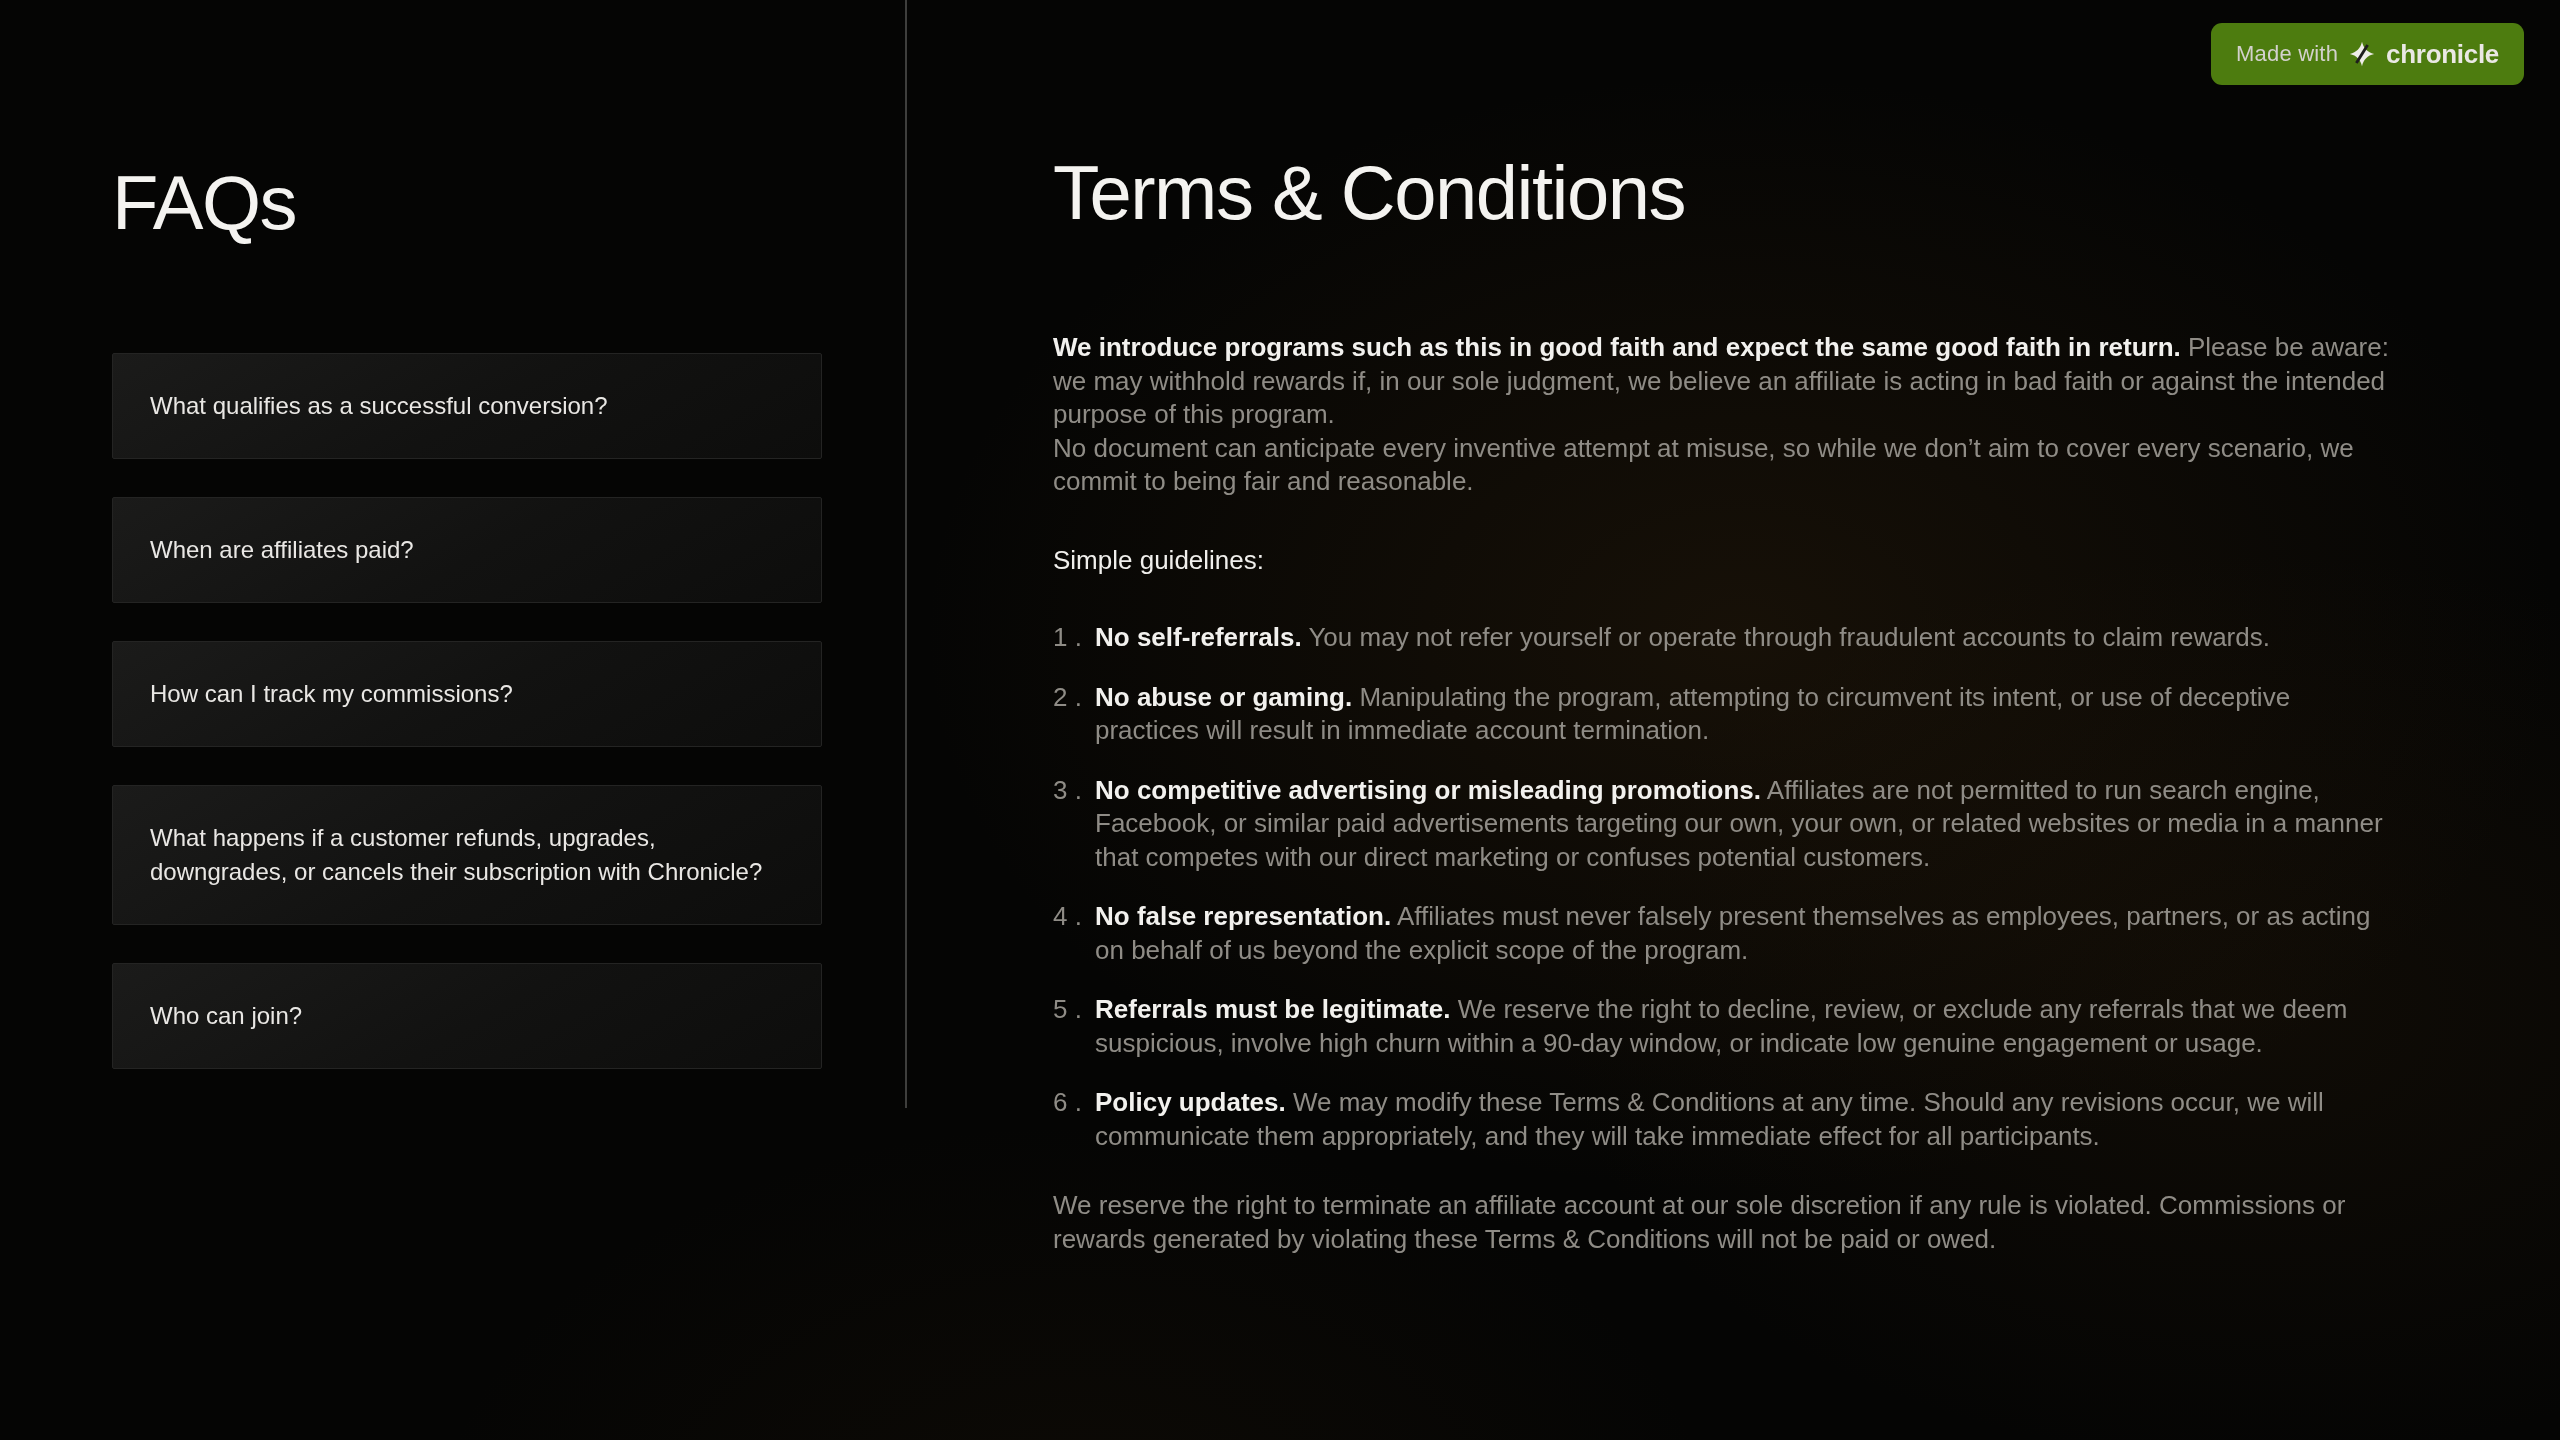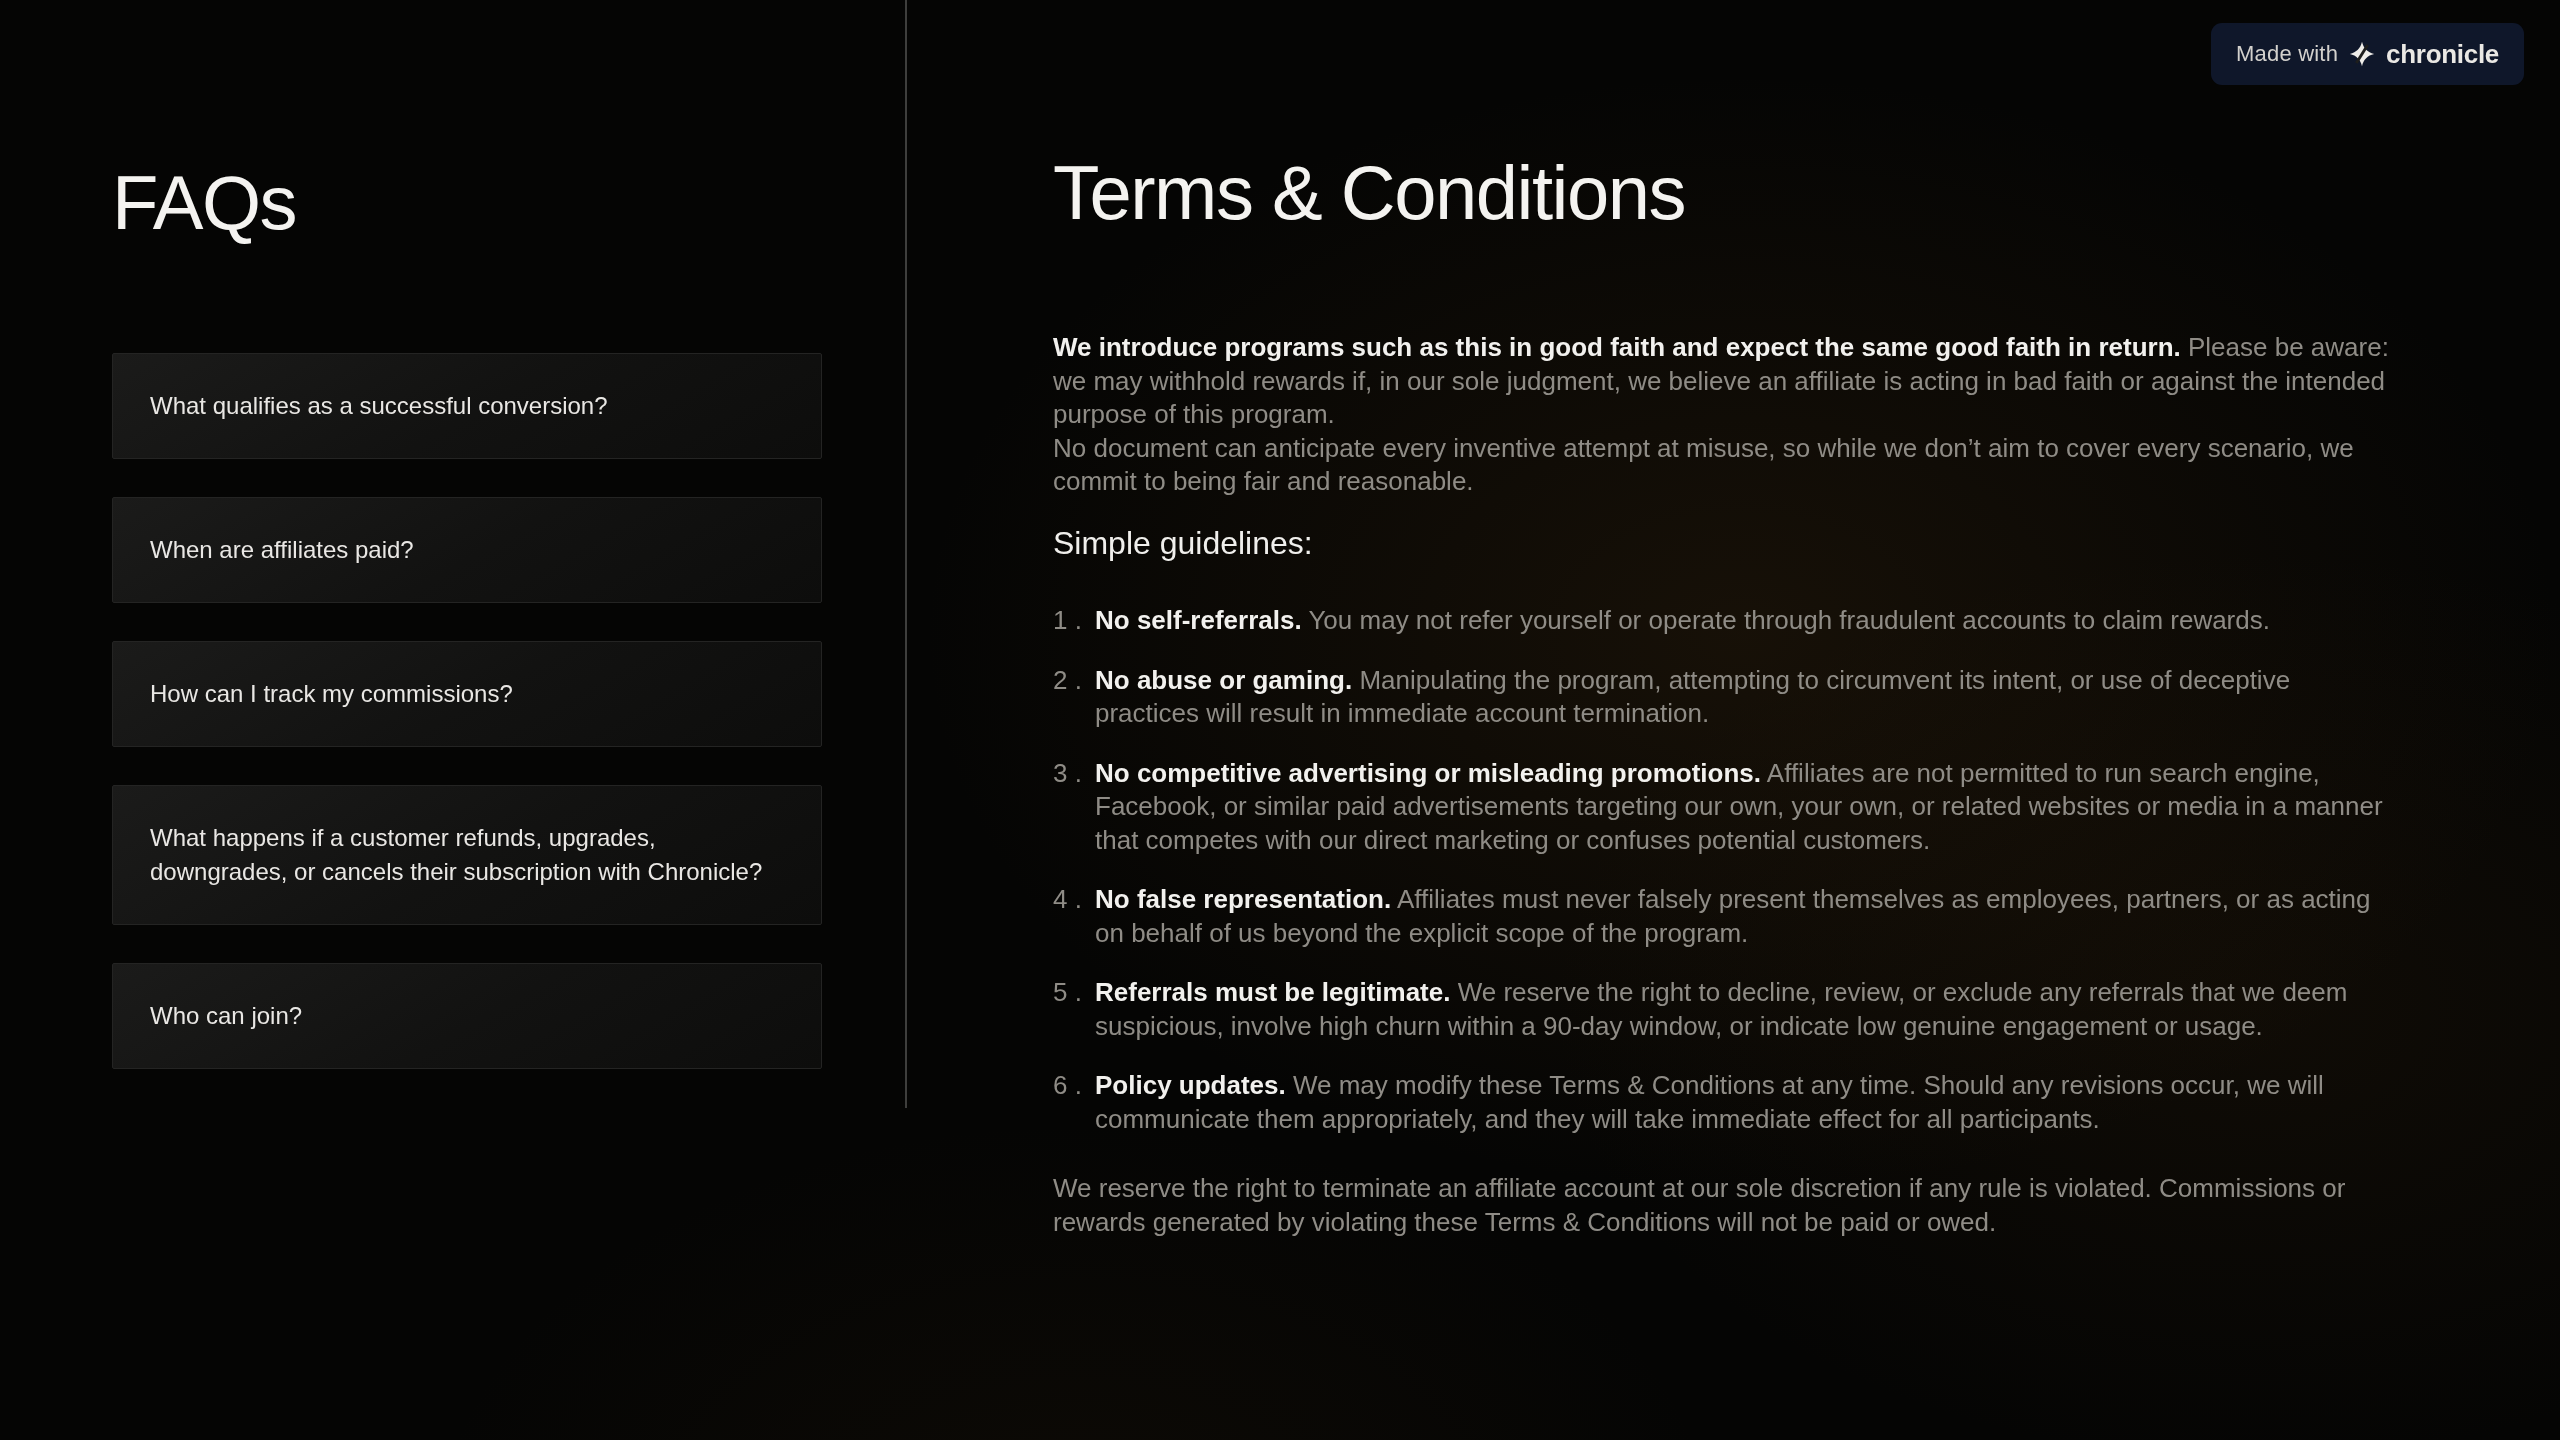--- a/index.html
+++ b/index.html
@@ -18,21 +18,21 @@
       radial-gradient(1200px 820px at 68% 44%, rgba(74,49,17,0.26), rgba(0,0,0,0) 68%),
       radial-gradient(1000px 650px at 88% 70%, rgba(64,42,14,0.18), rgba(0,0,0,0) 70%),
       radial-gradient(900px 600px at 42% 108%, rgba(56,37,13,0.16), rgba(0,0,0,0) 72%);
     pointer-events:none;
   }
 
   
   .badge{
     position:absolute;top:23px;right:36px;height:62px;
     display:flex;align-items:center;gap:11px;
-    background:#0f172a;border-radius:11px;padding:0 25px;
+    background:#4d7c0f;border-radius:11px;padding:0 25px;
     cursor:pointer;z-index:5;
   }
   .badge-made{font-size:22px;color:#d3d1cd;letter-spacing:0.2px;}
   .badge-brand{font-size:26px;font-weight:600;color:#eae8e4;letter-spacing:-0.3px;}
   .badge-icon{display:flex;align-items:center;}
 
   
   .left{
     position:absolute;left:0;top:0;width:907px;height:1108px;
     border-right:2px solid #3e3e3c;
@@ -57,21 +57,21 @@
   .right{
     position:absolute;left:1053px;top:0;width:1340px;
   }
   .right .page-title{margin-top:150px;}
   .g{color:#8f8c86;}
   .w{color:#f2f1ee;}
   .b{font-weight:600;}
   .intro{margin:96px 0 0 0;font-size:26px;line-height:33.5px;}
   .intro .lead{font-weight:600;color:#f2f1ee;}
   .note-block{display:block;}
-  .guidelines{margin:28px 0 0 0;font-size:32px;line-height:33.5px;color:#f0efec;}
+  .guidelines{margin:45px 0 0 0;font-size:26px;line-height:33.5px;color:#f0efec;}
   ol.rules{list-style:none;margin:44px 0 0 0;padding:0;display:flex;flex-direction:column;gap:26px;}
   ol.rules li{
     display:grid;grid-template-columns:42px 1fr;
     font-size:26px;line-height:33.5px;
   }
   .num{color:#8f8c86;}
   .closing{margin:36px 0 0 0;font-size:26px;line-height:33.5px;}
 </style>
 </head>
 <body>

